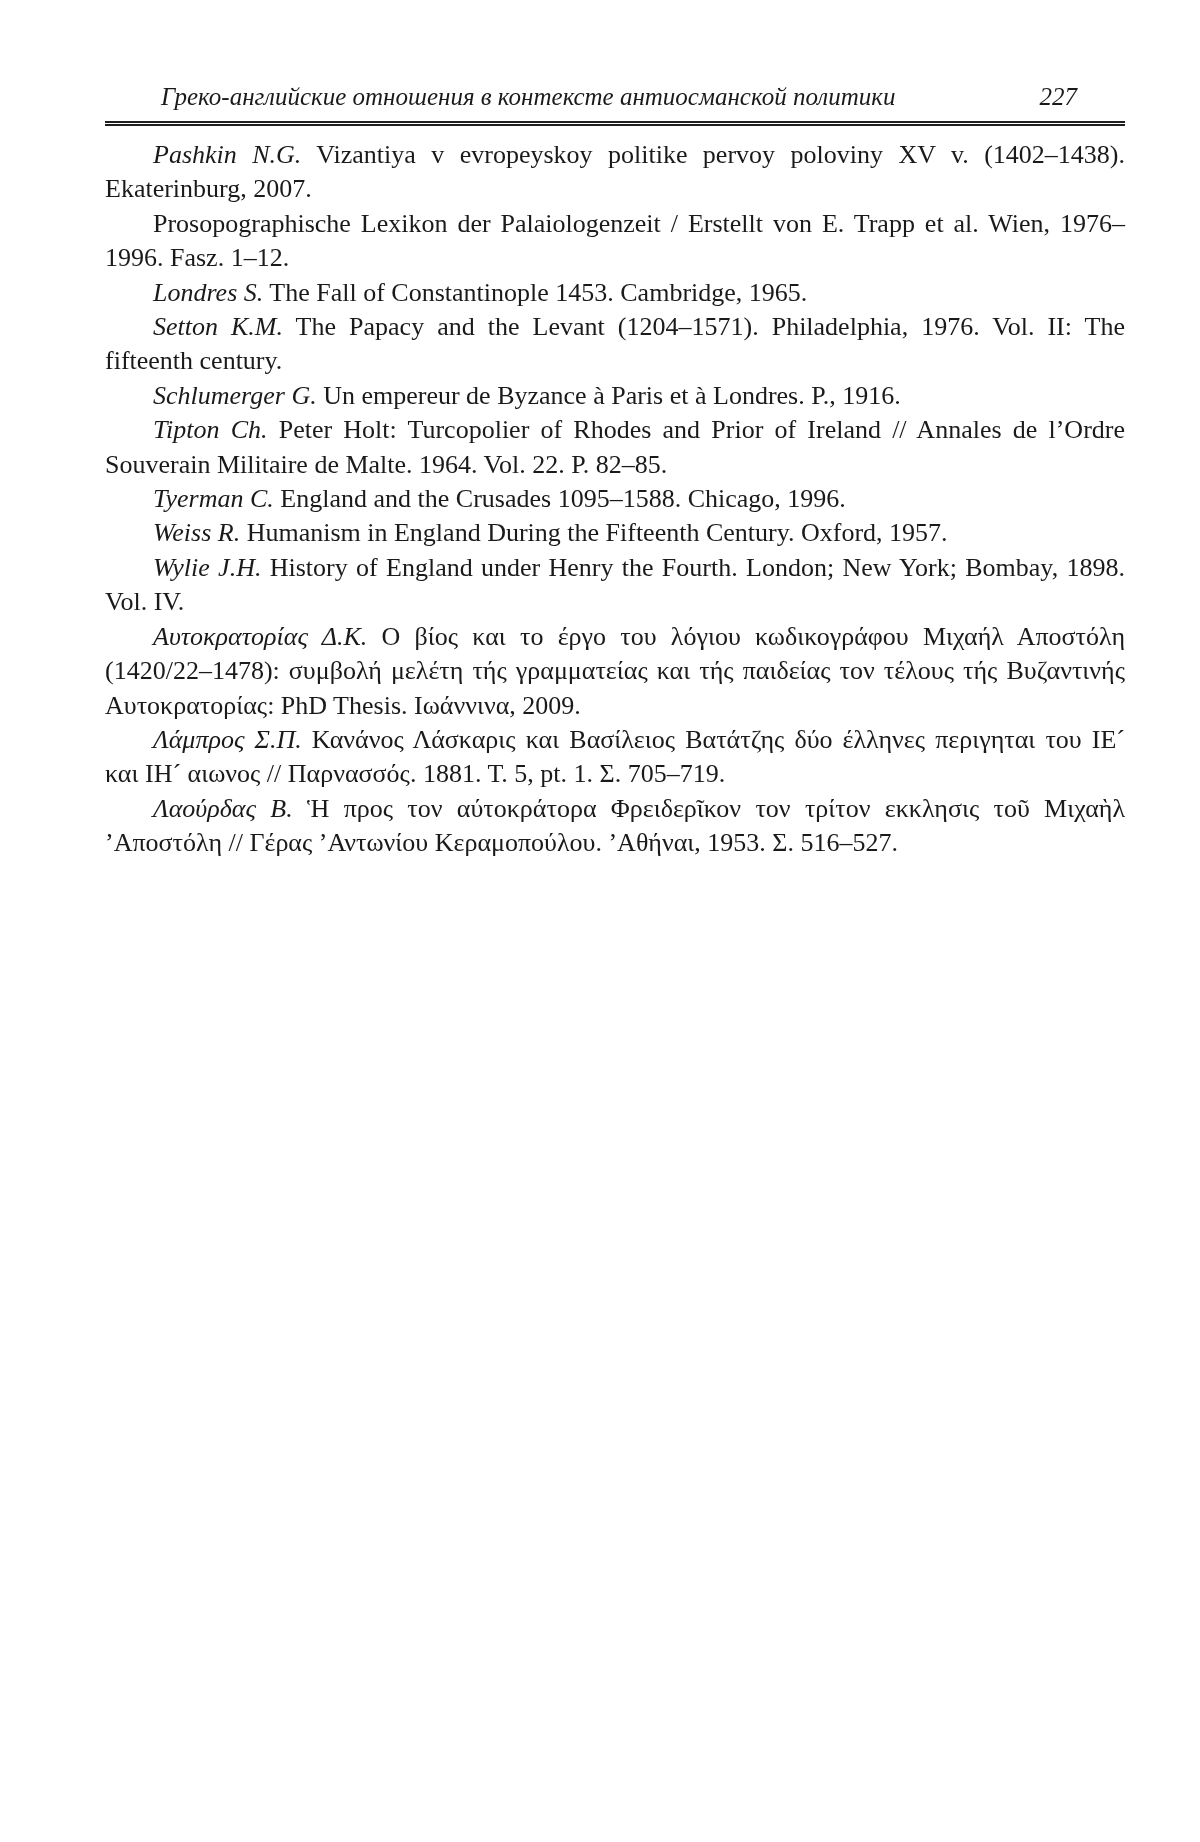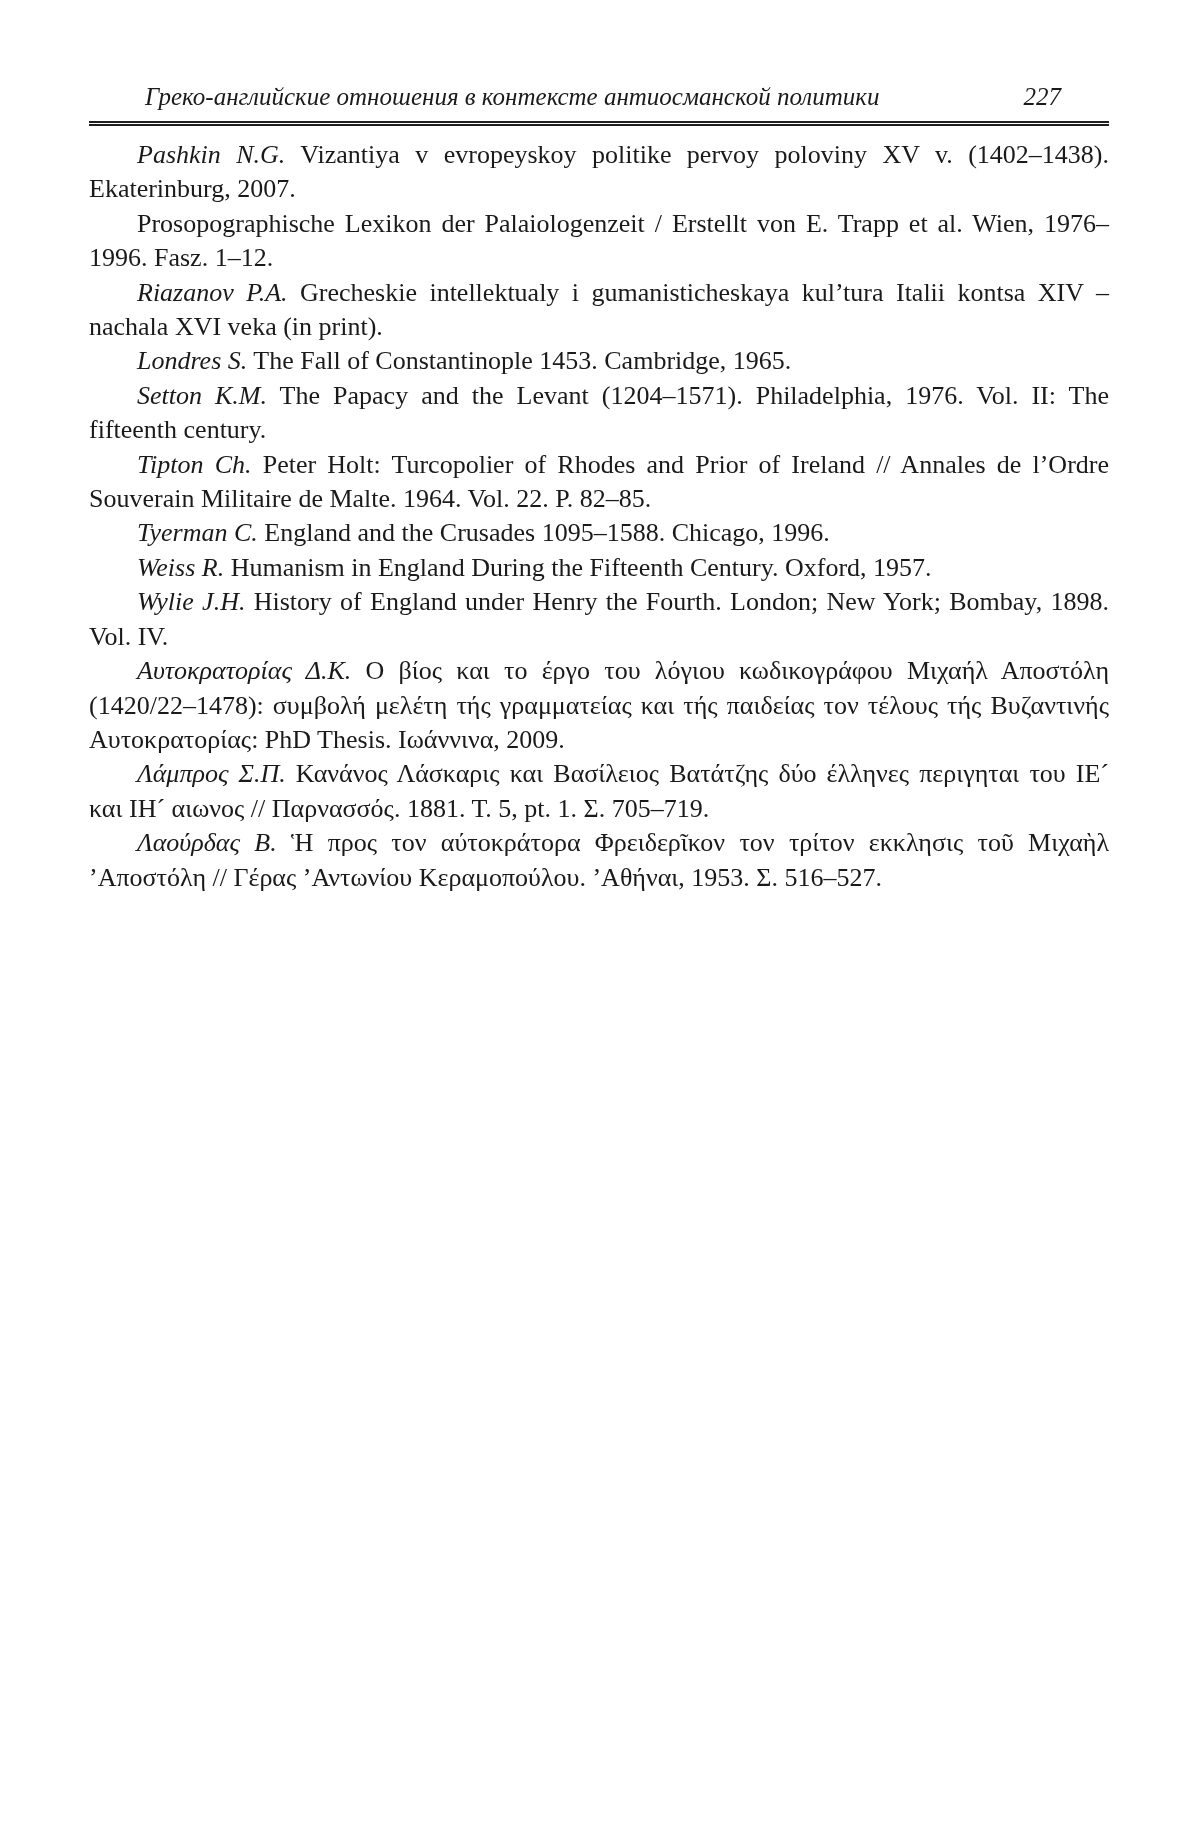--- a/index.html
+++ b/index.html
@@ -10,21 +10,21 @@
   body {
     width: 1200px;
     height: 1842px;
     position: relative;
     font-family: "Liberation Serif", "DejaVu Serif", serif;
     color: #1a1a1a;
     -webkit-font-smoothing: antialiased;
   }
   .page {
     position: absolute;
-    left: 89px;
+    left: 105px;
     top: 0;
     width: 1020px;
   }
   .running-head {
     margin-top: 82px;
     display: flex;
     justify-content: space-between;
     align-items: baseline;
     padding-left: 56px;
     padding-right: 48px;
@@ -65,23 +65,23 @@
   <div class="running-head">
     <span class="title">Греко-английские отношения в контексте антиосманской политики</span>
     <span class="pagenum">227</span>
   </div>
 
   <div class="head-rule"></div>
 
   <div class="bibliography">
       <p class="entry"><i>Pashkin N.G.</i><span> Vizantiya v evropeyskoy politike pervoy poloviny XV v. (1402–1438). Ekaterinburg, 2007.</span></p>
       <p class="entry"><span>Prosopographische Lexikon der Palaiologenzeit / Erstellt von E. Trapp et al. Wien, 1976–1996. Fasz. 1–12.</span></p>
-      <p class="entry"><i>Riazanov P.A.</i><span> Grecheskie intellektualy i gumanisticheskaya kul’tura Italii kontsa XIV – nachala XVI veka (in print).</span></p>
       <p class="entry"><i>Londres S.</i><span> The Fall of Constantinople 1453. Cambridge, 1965.</span></p>
       <p class="entry"><i>Setton K.M.</i><span> The Papacy and the Levant (1204–1571). Philadelphia, 1976. Vol. II: The fifteenth century.</span></p>
+      <p class="entry"><i>Schlumerger G.</i><span> Un empereur de Byzance à Paris et à Londres. P., 1916.</span></p>
       <p class="entry"><i>Tipton Ch.</i><span> Peter Holt: Turcopolier of Rhodes and Prior of Ireland // Annales de l’Ordre Souverain Militaire de Malte. 1964. Vol. 22. P. 82–85.</span></p>
       <p class="entry"><i>Tyerman C.</i><span> England and the Crusades 1095–1588. Chicago, 1996.</span></p>
       <p class="entry"><i>Weiss R.</i><span> Humanism in England During the Fifteenth Century. Oxford, 1957.</span></p>
       <p class="entry"><i>Wylie J.H.</i><span> History of England under Henry the Fourth. London; New York; Bombay, 1898. Vol. IV.</span></p>
       <p class="entry"><i>Αυτοκρατορίας Δ.Κ.</i><span> Ο βίος και το έργο του λόγιου κωδικογράφου Μιχαήλ Αποστόλη (1420/22–1478): συμβολή μελέτη τής γραμματείας και τής παιδείας τον τέλους τής Βυζαντινής Αυτοκρατορίας: PhD Thesis. Ιωάννινα, 2009.</span></p>
       <p class="entry"><i>Λάμπρος Σ.Π.</i><span> Κανάνος Λάσκαρις και Βασίλειος Βατάτζης δύο έλληνες περιγηται του ΙΕ´ και ΙΗ´ αιωνος // Παρνασσός. 1881. Τ. 5, pt. 1. Σ. 705–719.</span></p>
       <p class="entry"><i>Λαούρδας Β.</i><span> Ἡ προς τον αύτοκράτορα Φρειδερῖκον τον τρίτον εκκλησις τοῦ Μιχαὴλ ’Αποστόλη // Γέρας ’Αντωνίου Κεραμοπούλου. ’Αθήναι, 1953. Σ. 516–527.</span></p>
     </div>
 
 </div>

